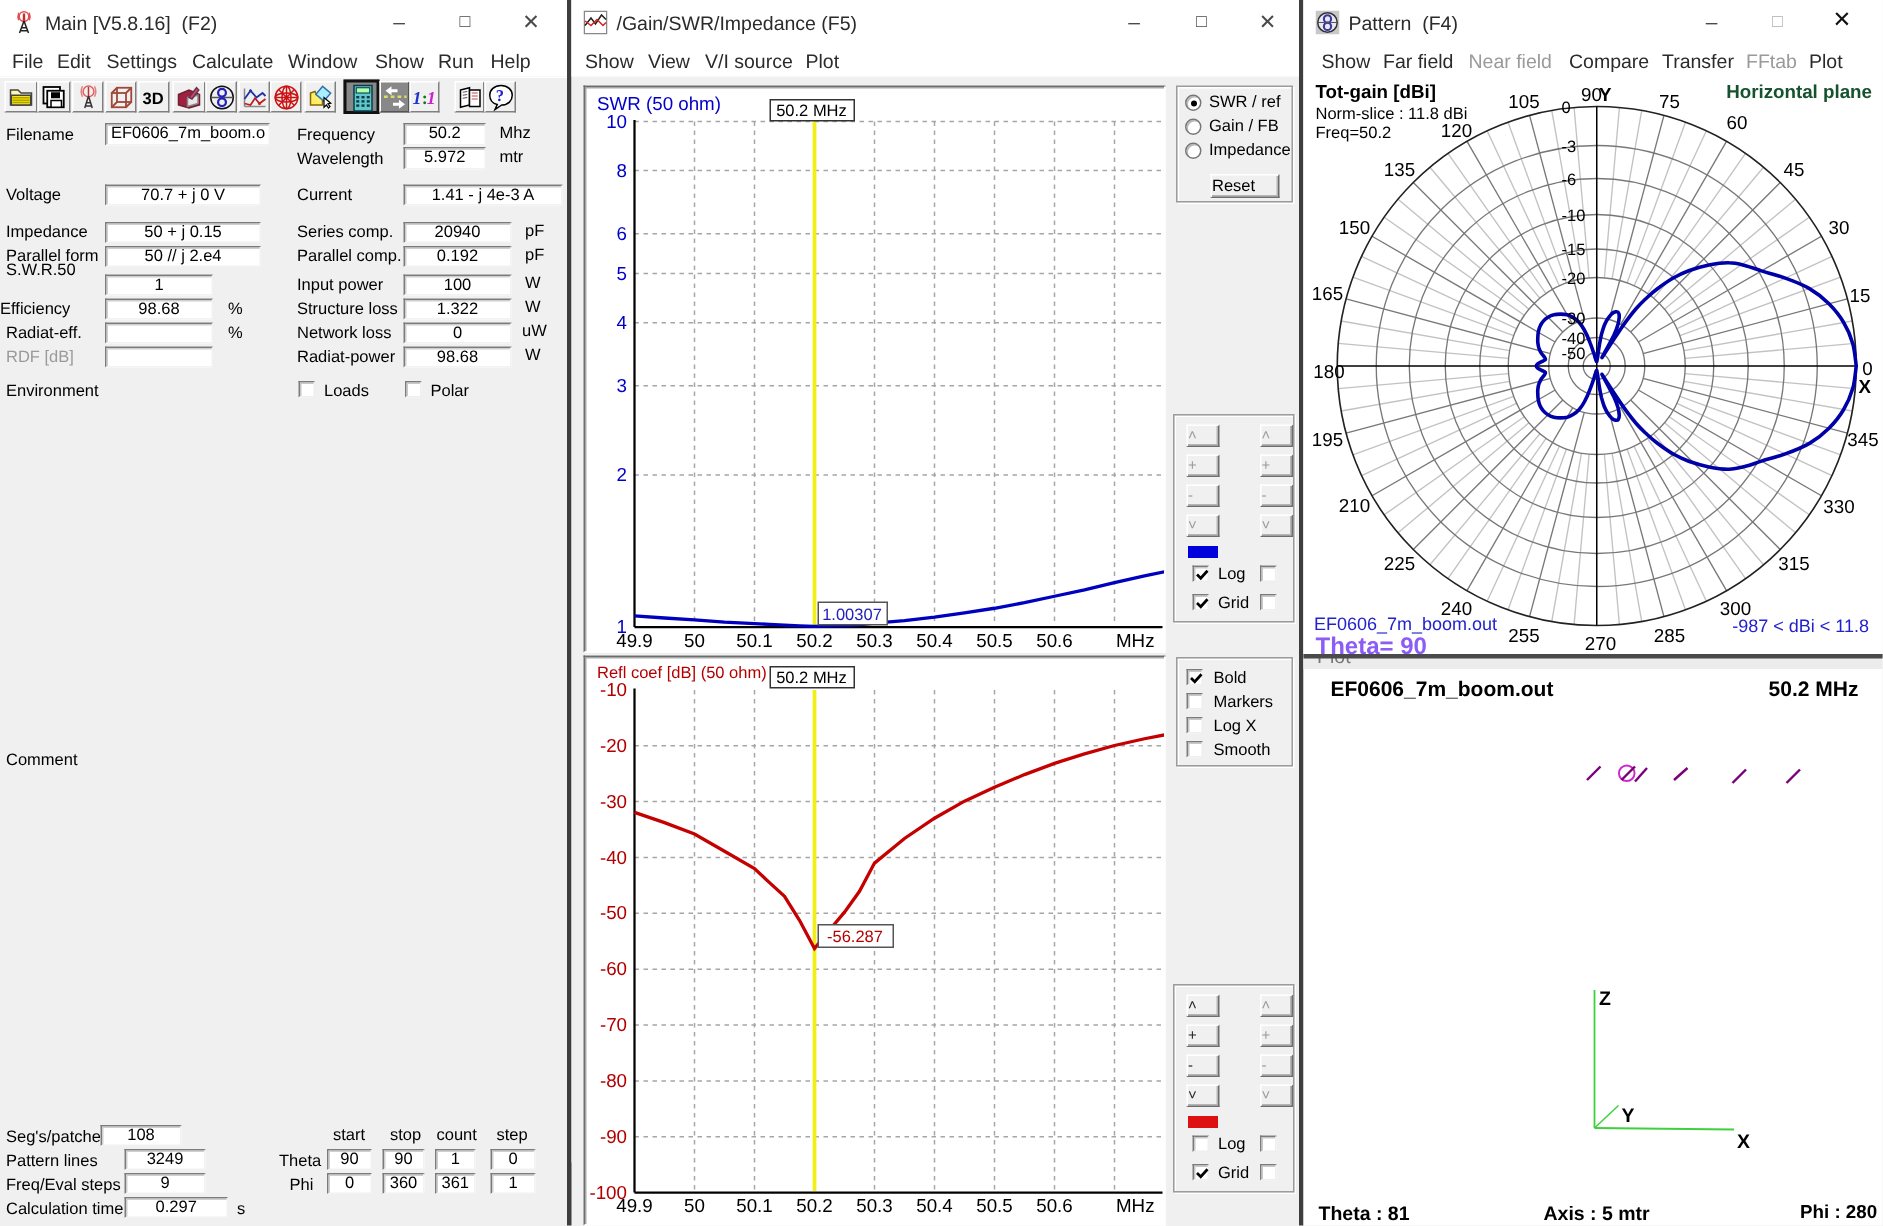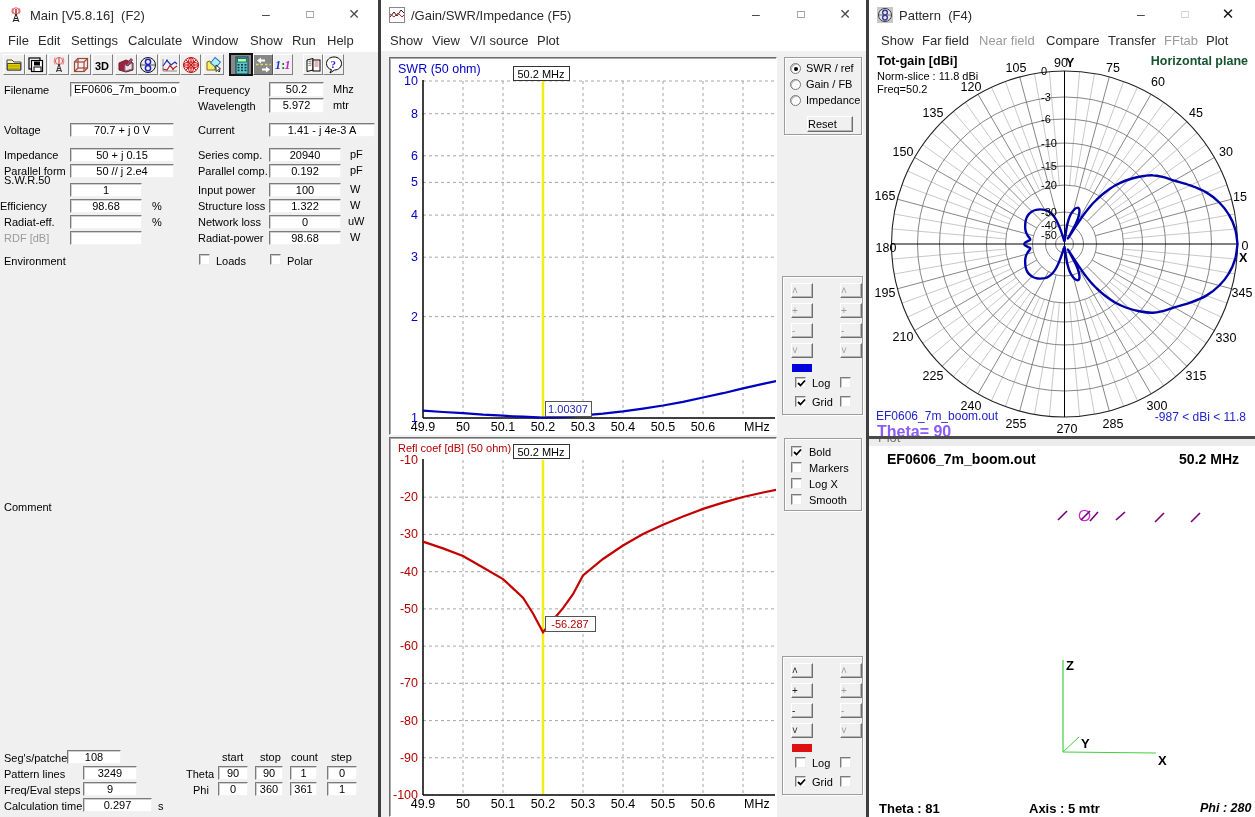--- a/index.html
+++ b/index.html
@@ -602,14 +602,14 @@
 <line x1="322" y1="54" x2="331" y2="45" stroke="#7a007a" stroke-width="1.6"></line>
 <line x1="194" y1="284" x2="194" y2="192" stroke="#3fd03f" stroke-width="1.2"></line>
 <line x1="194" y1="284" x2="287" y2="285" stroke="#3fd03f" stroke-width="1.2"></line>
 <line x1="194" y1="284" x2="210" y2="269" stroke="#3fd03f" stroke-width="1"></line>
 <text x="197" y="202" font-size="13" font-weight="bold" fill="#000">Z</text>
 <text x="289" y="297" font-size="13" font-weight="bold" fill="#000">X</text>
 <text x="212" y="280" font-size="13" font-weight="bold" fill="#000">Y</text>
 </svg></div>
  <div style="position:absolute;left:10px;top:363px;font-size:13px;font-weight:bold;">Theta : 81</div>
  <div style="position:absolute;left:160px;top:363px;font-size:13px;font-weight:bold;">Axis : 5 mtr</div>
- <div style="position:absolute;left:331px;top:363px;font-size:12.5px;font-weight:bold;font-style:italic;">Phi : 280</div>
+ <div style="position:absolute;left:331px;top:363px;font-size:12.5px;font-weight:bold;">Phi : 280</div>
 </div>
 
 </body></html>

